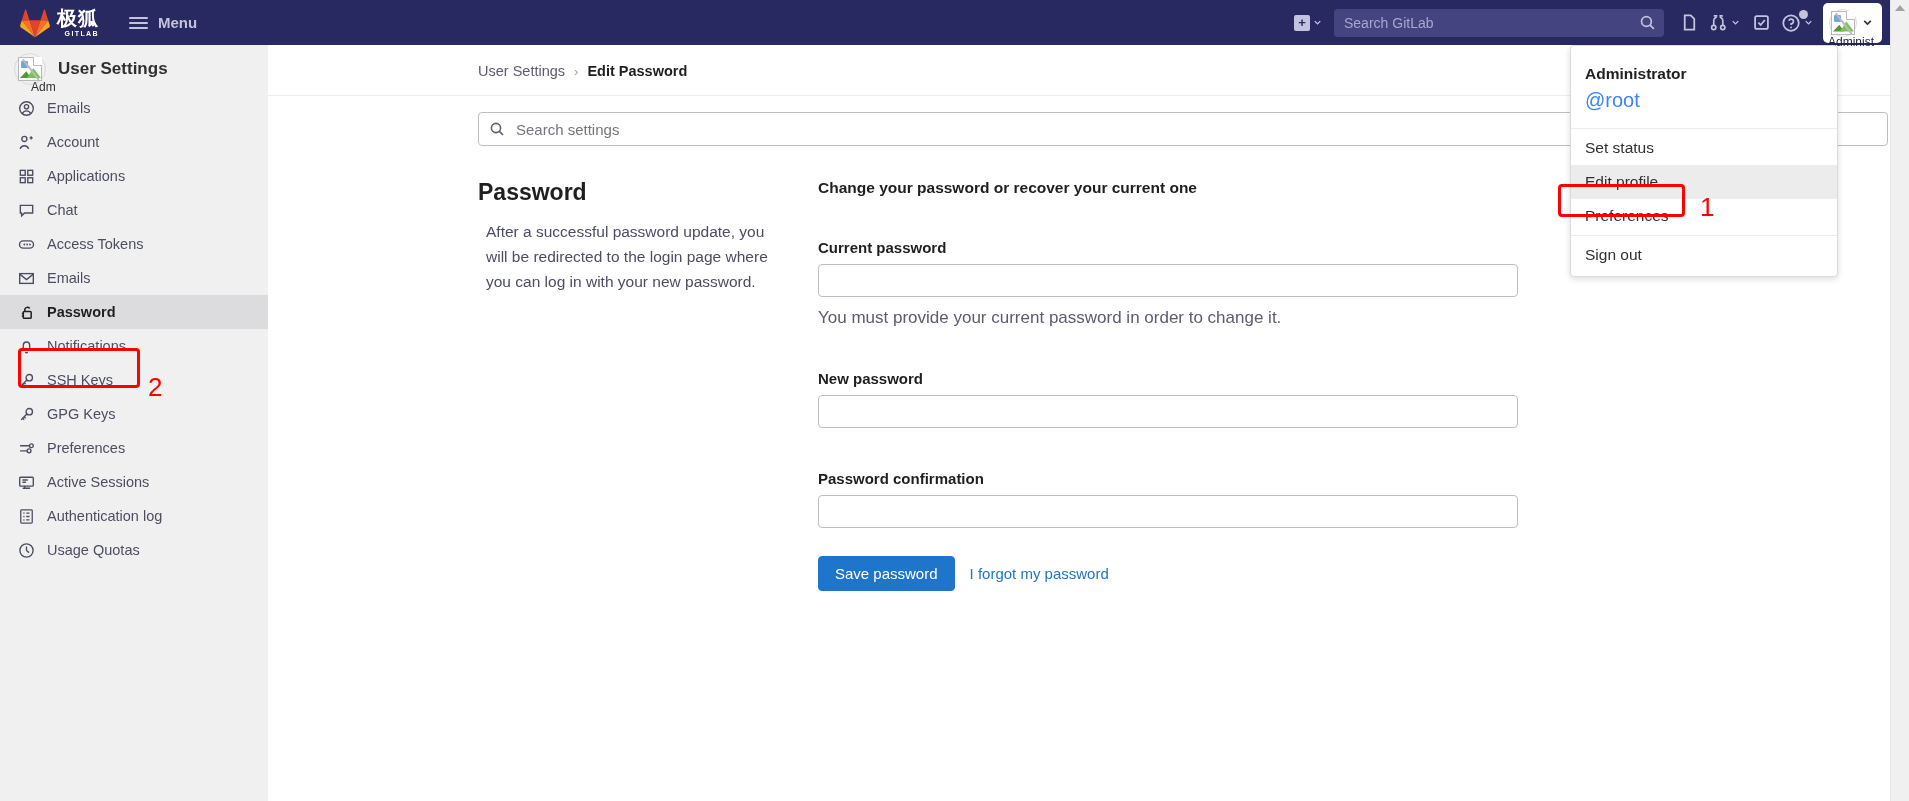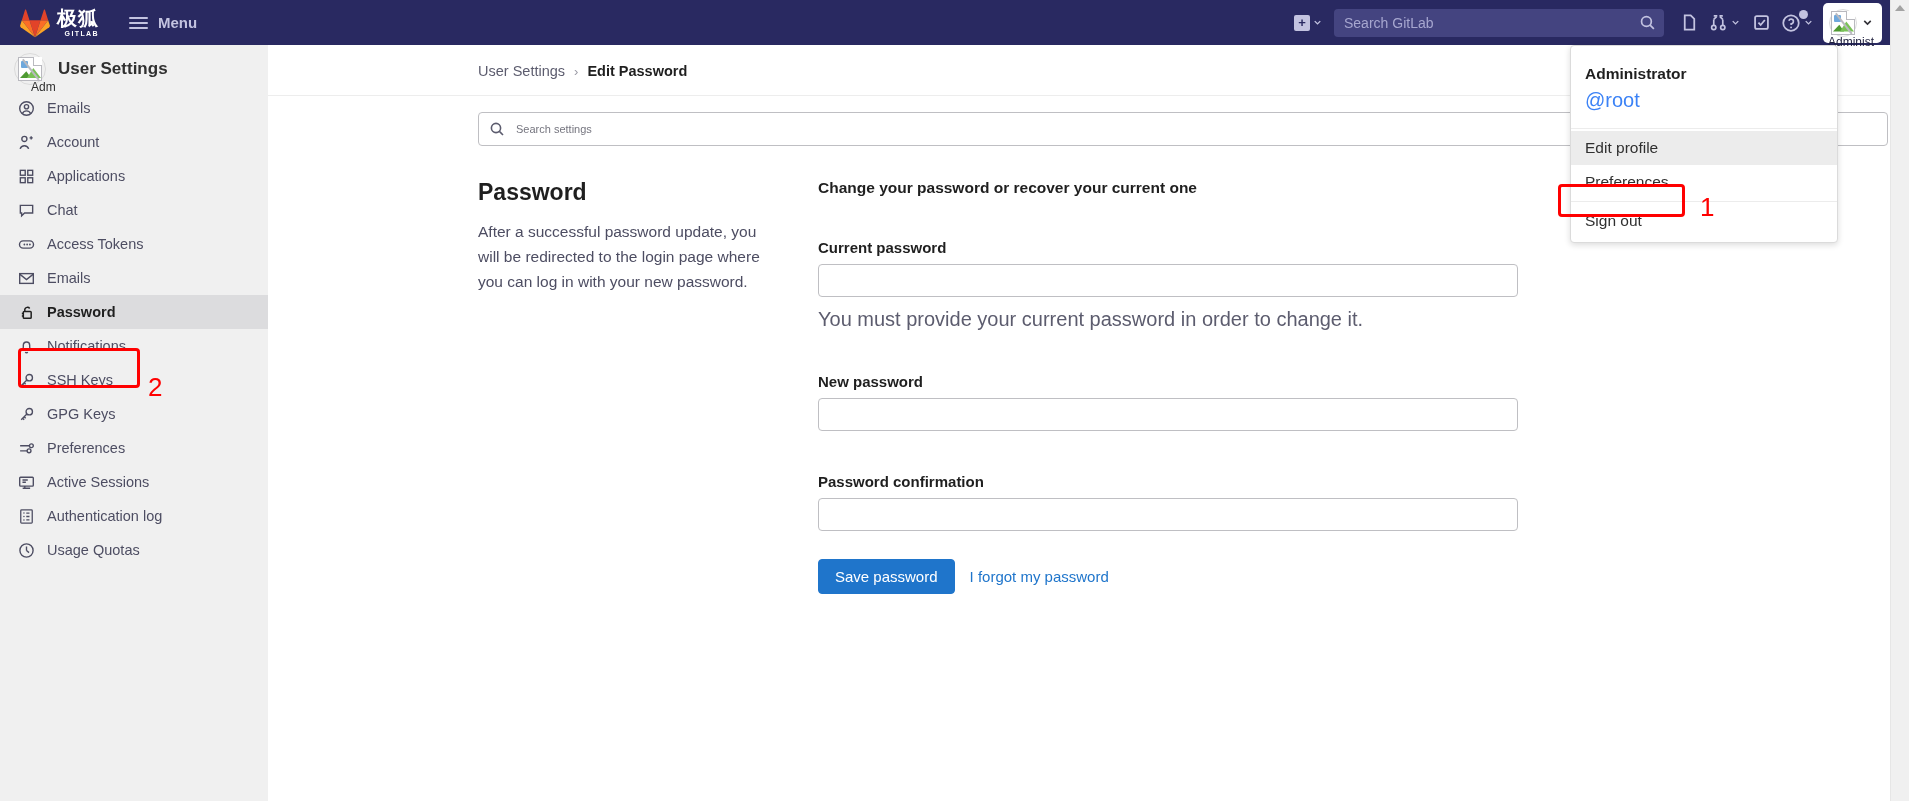--- a/index.html
+++ b/index.html
@@ -182,41 +182,41 @@
 
   .search-settings-wrap { padding: 16px 0 0 210px; }
   .search-settings {
     display: flex; align-items: center; gap: 9px;
     height: 34px; width: 1410px;
     border: 1px solid #bfbfc3; border-radius: 4px;
     padding: 0 10px;
   }
   .search-settings svg { color: #5c5c6e; flex: none; }
   .search-settings input {
-    flex: 1; border: 0; outline: none; font-size: 11px; color: #4d7c0f;
+    flex: 1; border: 0; outline: none; font-size: 15px; color: #4d7c0f;
     font-family: "Liberation Sans", sans-serif; background: transparent;
   }
   .search-settings input::placeholder { color: #75757f; }
 
   .cols { display: flex; padding: 33px 0 0 210px; }
   .col-left { width: 340px; padding-right: 40px; }
   .col-left h2 { margin: 0 0 14px 0; font-size: 23px; font-weight: 700; color: #1f1f1f; }
-  .col-left p { margin: 0; font-size: 15.5px; line-height: 1.6; color: #4d4d62; }
+  .col-left p { margin: 8px; font-size: 15.5px; line-height: 1.6; color: #4d4d62; }
 
   .col-right { width: 700px; }
   .form-legend { font-size: 15.5px; font-weight: 700; color: #1f1f1f; margin-bottom: 22px; }
   .field { margin-bottom: 8px; margin-top: 42px; }
   .field-label { display: block; font-size: 15px; font-weight: 700; color: #1f1f1f; margin-bottom: 8px; }
   .field input {
     width: 700px; height: 33px;
     border: 1px solid #bfbfc3; border-radius: 4px;
     padding: 0 10px; font-size: 15px; outline: none;
     font-family: "Liberation Sans", sans-serif; color: #303030;
   }
-  .field-help { font-size: 20px; color: #5c5c6e; margin: 11px 0 26px 0; }
+  .field-help { font-size: 17px; color: #5c5c6e; margin: 11px 0 26px 0; }
   .gap-26 { margin-bottom: 26px; }
   .actions { display: flex; align-items: center; gap: 15px; margin-top: 28px; }
   .btn-primary {
     background: #1f75cb; color: #fff;
     border: 1px solid #1f75cb; border-radius: 4px;
     font-size: 15px; font-weight: 400; padding: 8px 16px; cursor: pointer;
     font-family: "Liberation Sans", sans-serif;
   }
   .link-btn { color: #1f75cb; font-size: 15px; cursor: pointer; }
 
@@ -582,20 +582,21 @@
       </div>
     </div>
   </div>
 
   <div class="user-dropdown">
     <div class="dd-head">
       <div class="dd-name">Administrator</div>
       <div class="dd-user">@root</div>
     </div>
     <div class="dd-sep"></div>
+    <div class="dd-item">Set status</div>
     <div class="dd-item highlighted">Edit profile</div>
     <div class="dd-item">Preferences</div>
     <div class="dd-sep"></div>
     <div class="dd-item">Sign out</div>
   </div>
 
   <div class="anno-box" style="left:1558px; top:184px; width:127px; height:33px;"></div>
   <div class="anno-num" style="left:1700px; top:192px;">1</div>
 
   <div class="anno-box" style="left:18px; top:348px; width:122px; height:40px;"></div>

